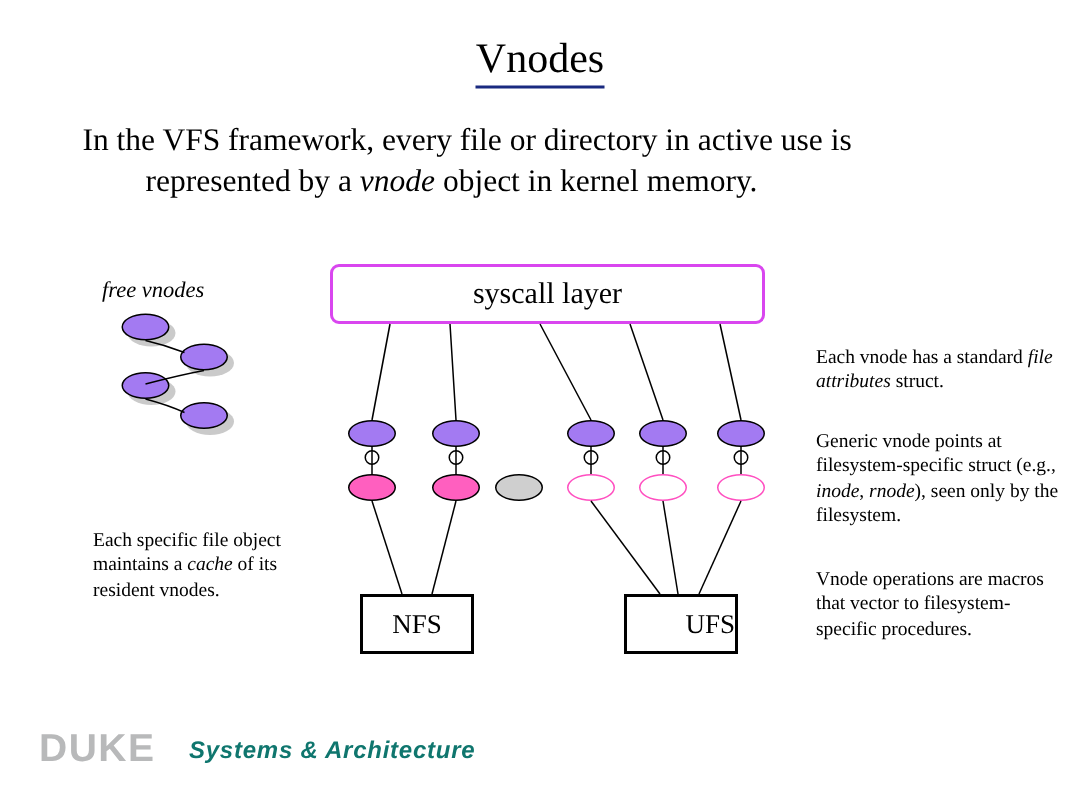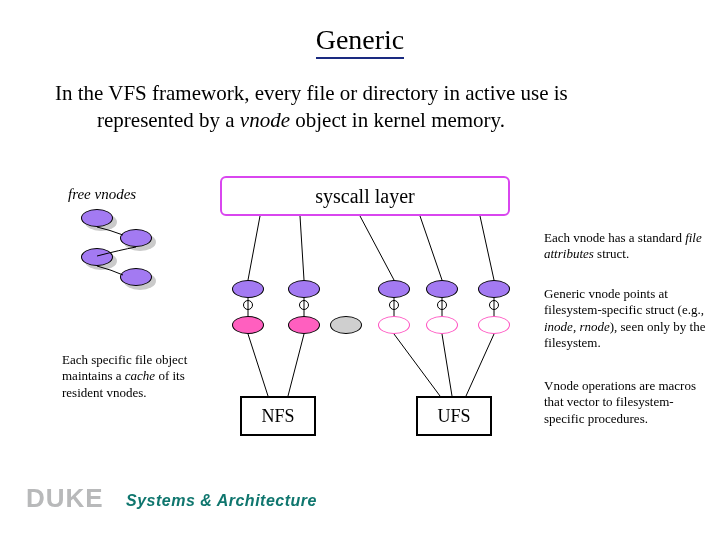--- a/index.html
+++ b/index.html
@@ -10,38 +10,38 @@
   .intro { position: absolute; left: 55px; top: 80px; width: 610px; font-size: 21px; line-height: 1.3; }
   .intro .line2 { margin-left: 42px; }
   .syscall-box { position: absolute; left: 220px; top: 176px; width: 290px; height: 40px; border: 2px solid #d946ef; border-radius: 6px; text-align: center; font-size: 20px; line-height: 36px; background: #fff; }
   .free-label { position: absolute; left: 68px; top: 186px; font-style: italic; font-size: 15px; }
   .cache-note { position: absolute; left: 62px; top: 352px; width: 155px; font-size: 13px; line-height: 1.25; }
   .right-note { position: absolute; left: 544px; width: 168px; font-size: 13px; line-height: 1.25; }
   #note-attr { top: 230px; }
   #note-generic { top: 286px; }
   #note-ops { top: 378px; }
   .nfs-box { position: absolute; left: 240px; top: 396px; width: 76px; height: 40px; border: 2px solid #000; text-align: center; font-size: 18px; line-height: 36px; background: #fff; }
-  .ufs-box { position: absolute; left: 416px; top: 396px; width: 76px; height: 40px; border: 2px solid #000; text-align: center; font-size: 18px; line-height: 36px; background: #fff; }
+  .ufs-box { position: absolute; left: 416px; top: 396px; width: 76px; height: 40px; border: 2px solid #000; text-align: right; font-size: 18px; line-height: 36px; background: #fff; }
   .node { position: absolute; width: 32px; height: 18px; border-radius: 50%/50%; }
   .purple { background: #a37af2; border: 1.5px solid #000; }
   .pink { background: #ff5fbf; border: 1.5px solid #000; }
   .gray { background: #cfcfcf; border: 1.5px solid #000; }
   .shadow { position: absolute; width: 32px; height: 18px; border-radius: 50%/50%; background: rgba(150,150,150,0.5); }
   .innerdot { position: absolute; width: 10px; height: 10px; border-radius: 50%; border: 1.5px solid #000; background: transparent; }
   .duke-logo { position: absolute; left: 26px; bottom: 26px; font-size: 26px; font-weight: 800; letter-spacing: 1px; color: #b8b9ba; font-family: Arial, Helvetica, sans-serif; }
   .duke-sub { position: absolute; left: 126px; bottom: 30px; font-size: 16px; letter-spacing: 0.5px; color: #0f766e; font-family: Arial, Helvetica, sans-serif; font-style: italic; font-weight: 600;}
   svg.lines { position: absolute; left: 0; top: 0; width: 720px; height: 540px; pointer-events: none; }
   em { font-style: italic; }
 </style>
 </head>
 <body>
 
 <div class="slide">
 
-  <div class="title"><span>Generic</span></div>
+  <div class="title"><span>Vnodes</span></div>
 
   <div class="intro">
     <div>In the VFS framework, every file or directory in active use is</div>
     <div class="line2">
       <span>represented by a </span><em>vnode</em><span> object in kernel memory.</span>
     </div>
   </div>
 
   <div class="free-label">free vnodes</div>
 

